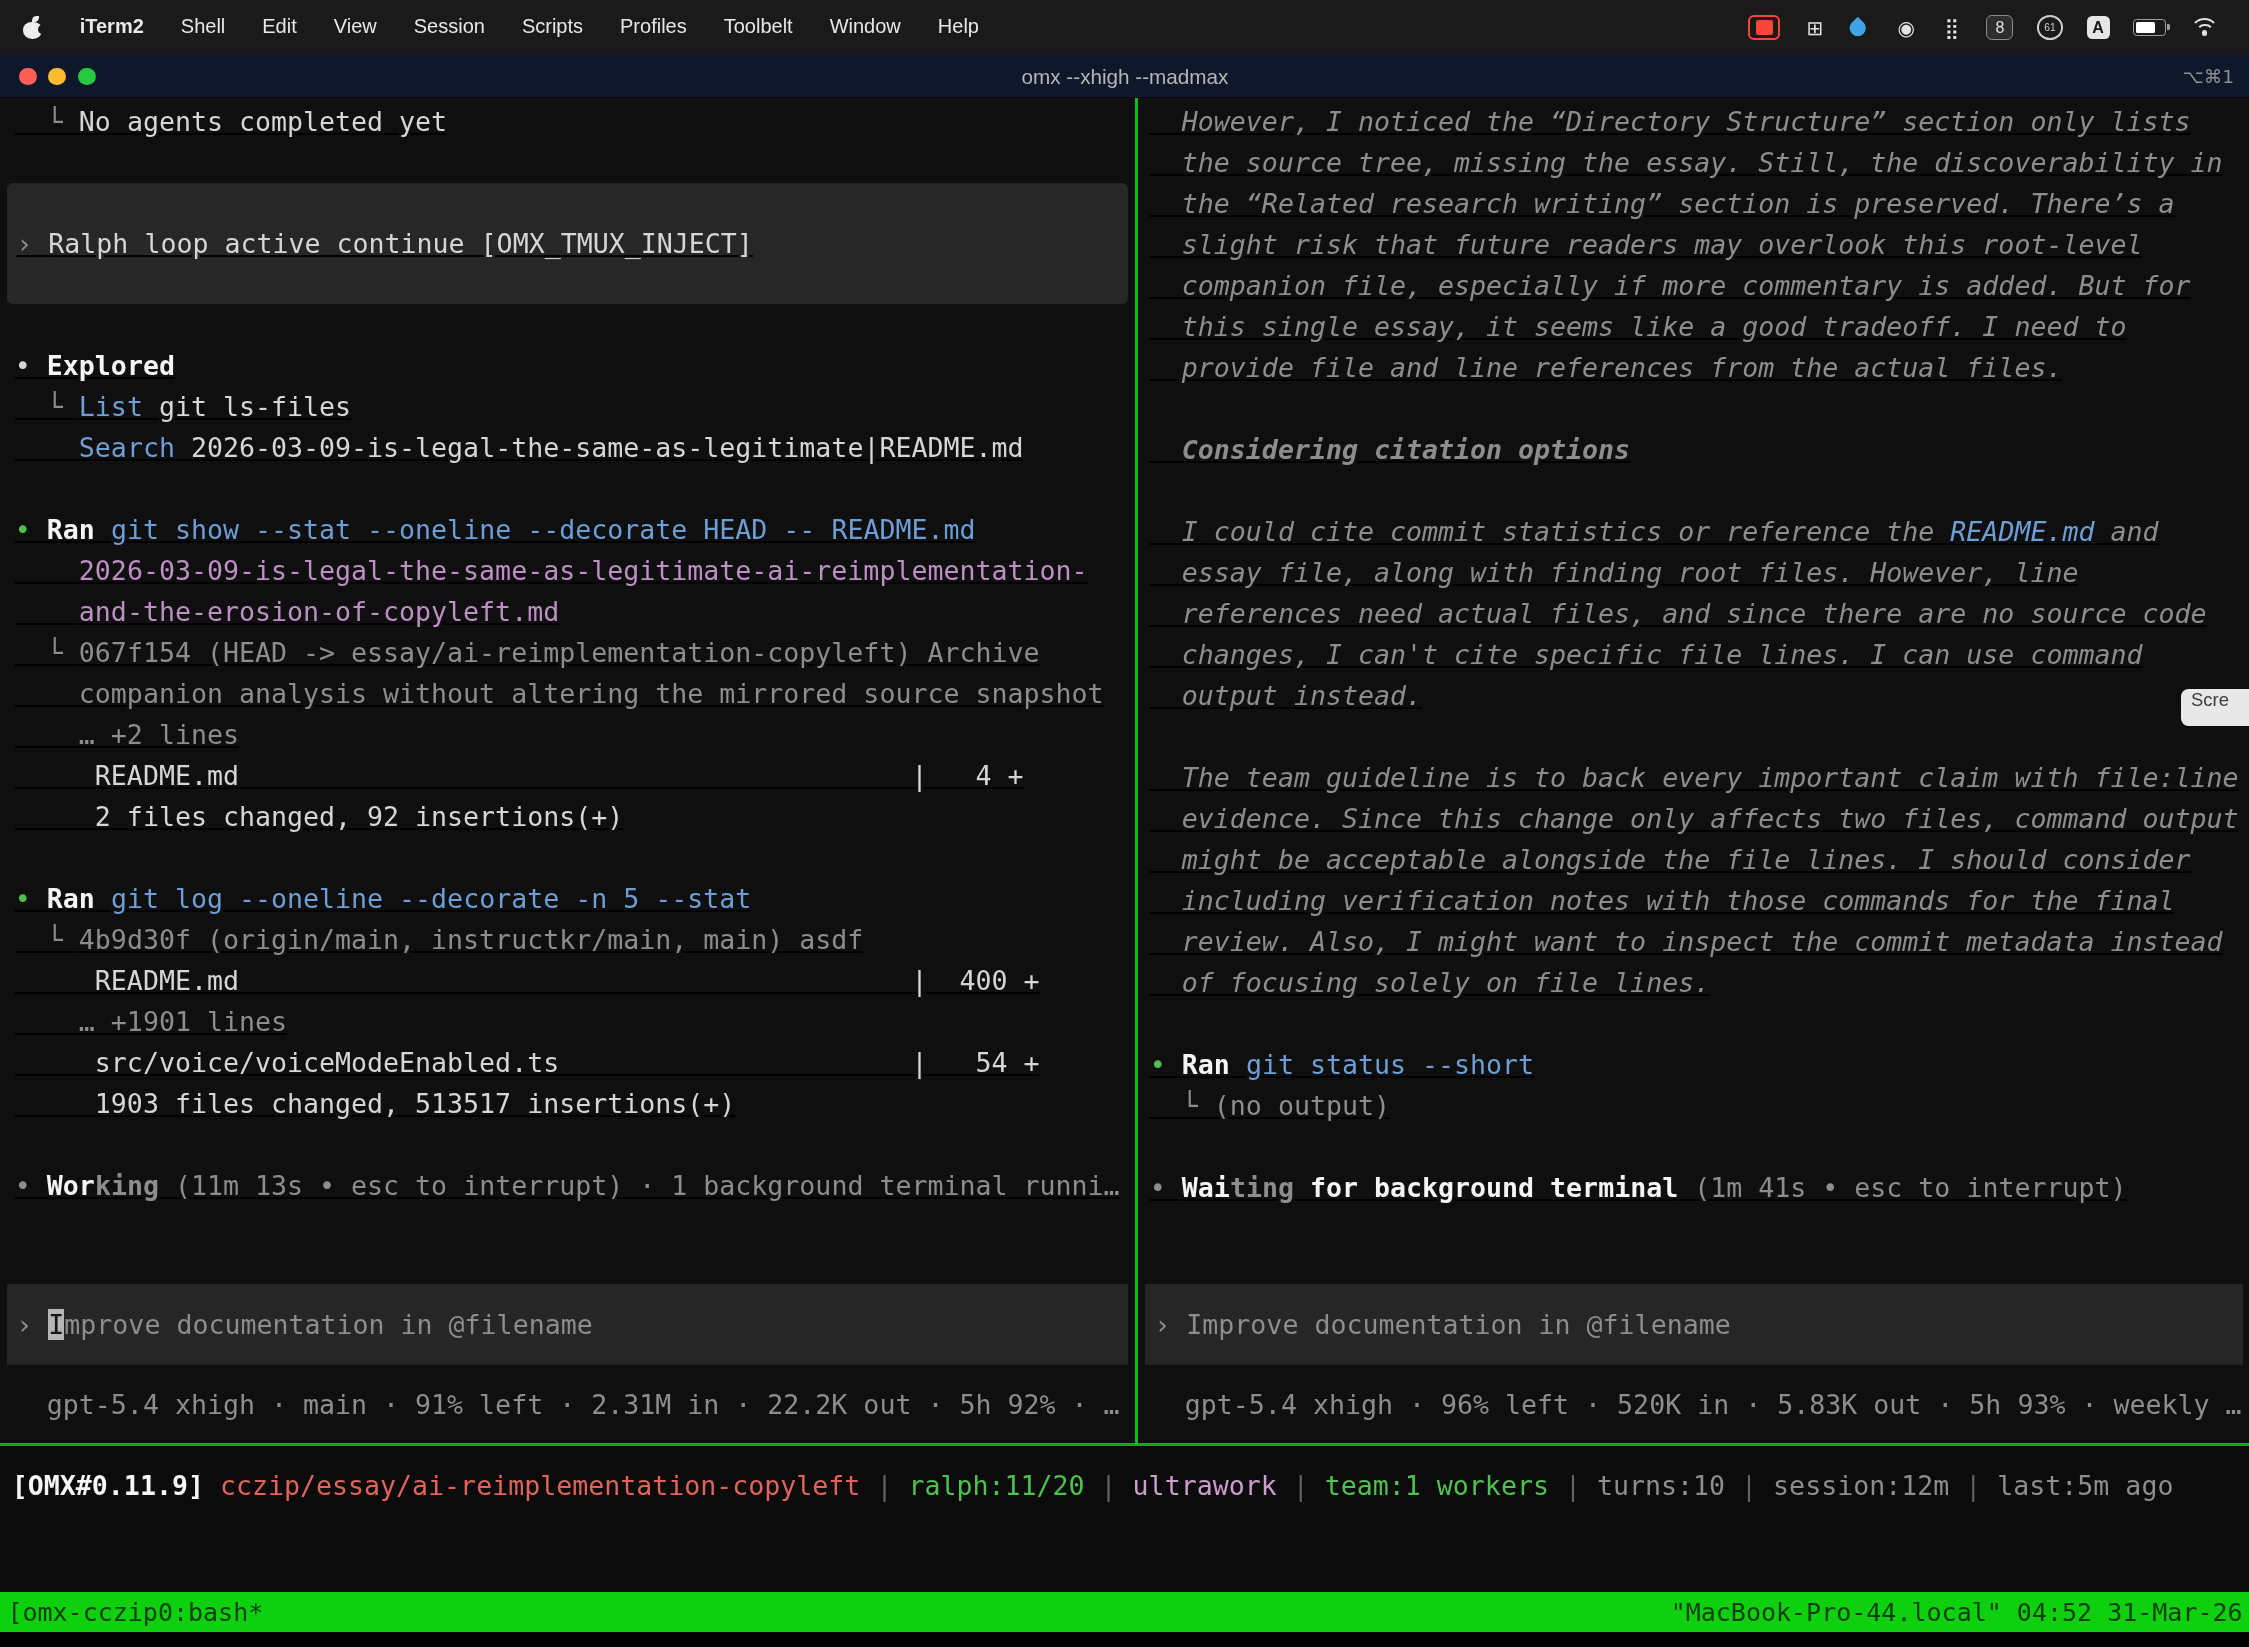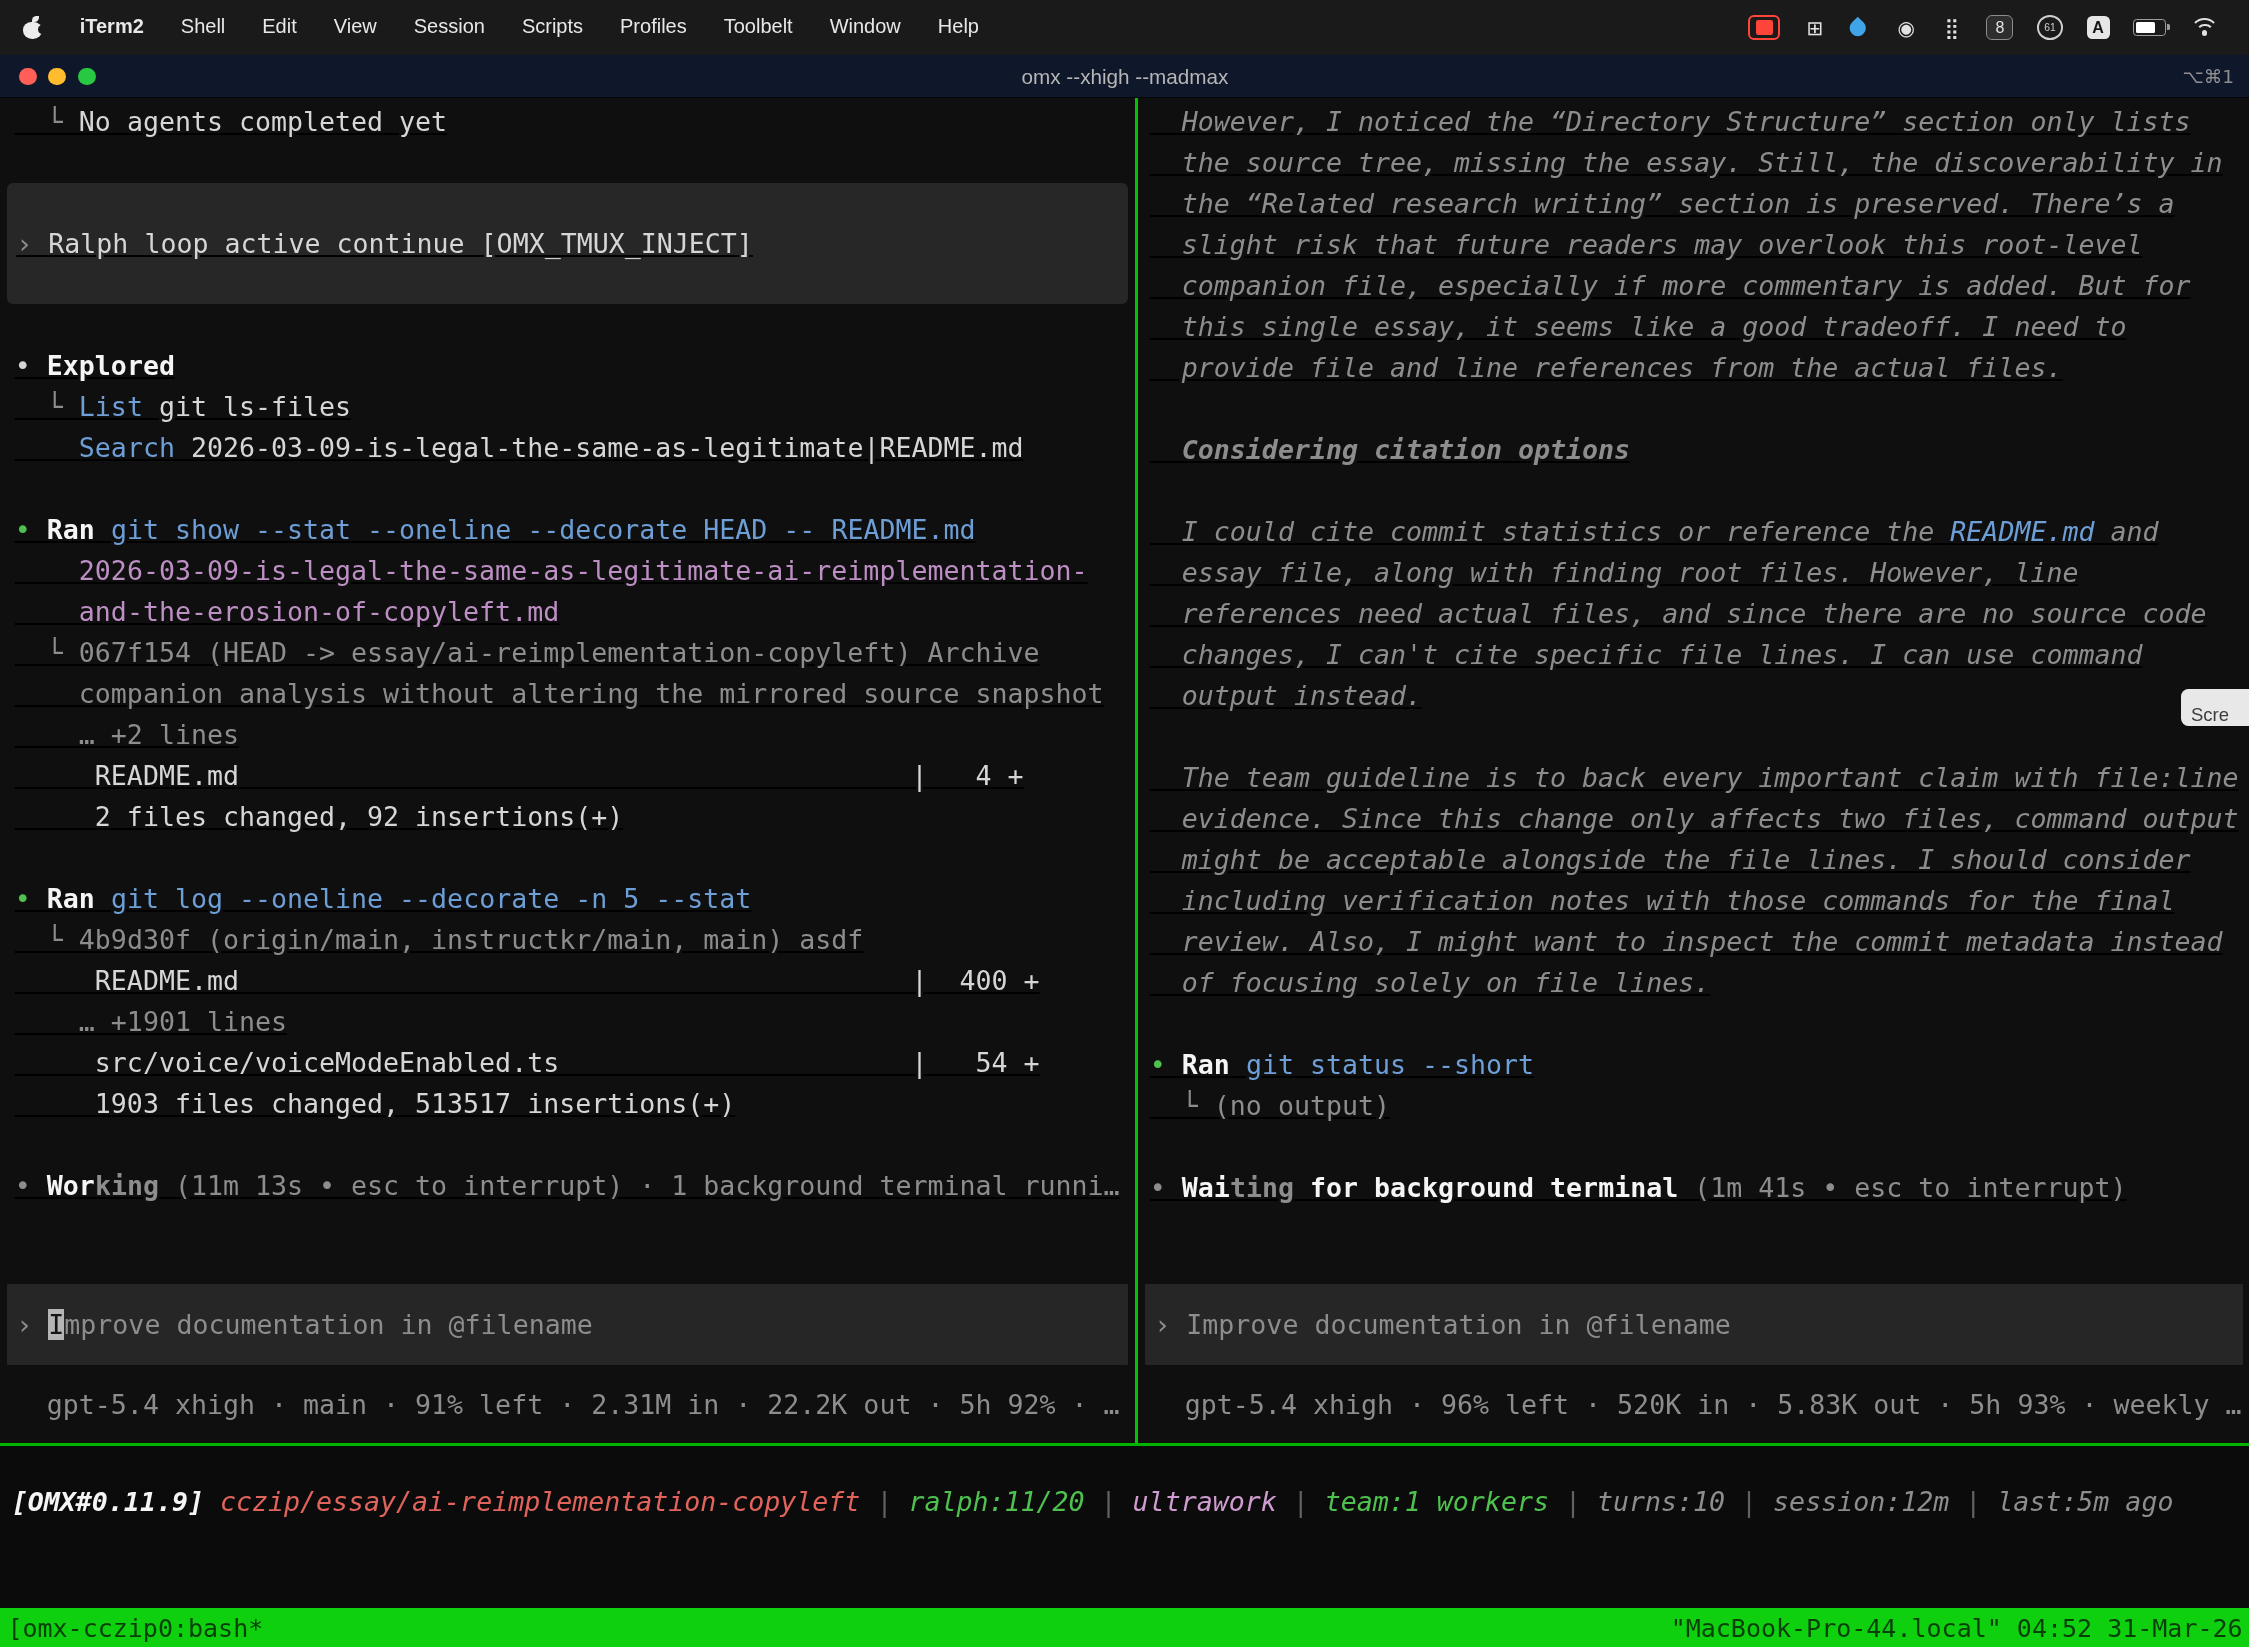--- a/index.html
+++ b/index.html
@@ -67,26 +67,26 @@
   
   .w{color:#d6d6d6;} .b{color:#f5f5f5;font-weight:bold;}
   .dim{color:#8d8d8d;} .dimb{color:#8d8d8d;font-weight:bold;}
   .blue{color:#6d9ed6;} .mag{color:#bd8fc4;} .grn{color:#4fc14f;}
   .red{color:#e0645c;} .mag2{color:#cf9ccf;} .dim2{color:#616161;}
   .it{font-style:italic;}
   .cur{background:#b5b5b5;color:#141414;}
 
   
   .overlay-tab{position:absolute;right:0;top:591px;width:59px;height:37px;background:#e8e8e8;color:#3c3c3c;
-               border-radius:7.4px 0 0 7.4px;display:flex;align-items:flex-end;padding-left:10.3px;
+               border-radius:7.4px 0 0 7.4px;display:flex;align-items:flex-start;padding-left:10.3px;
                font-family:"Liberation Sans",sans-serif;font-size:18.5px;overflow:hidden;z-index:5;}
 
   
   .hsep{height:3px;background:#00b400;}
-  .omxbar{height:127px;padding-top:35px;background:#0b0b0b;font-style:italic;}
+  .omxbar{height:127px;padding-top:19px;background:#0b0b0b;}
   #omx-line{height:41px;line-height:41px;font-size:26.6px;white-space:pre;padding-left:11.8px;}
   .tmuxbar{height:40px;background:#0fd00f;display:flex;justify-content:space-between;align-items:center;
            font-size:25px;color:#073f07;padding:0 7.4px;white-space:pre;}
   .bottomgap{height:16px;background:#000;}
 </style>
 </head>
 <body>
 
 <div class="screen">
 

